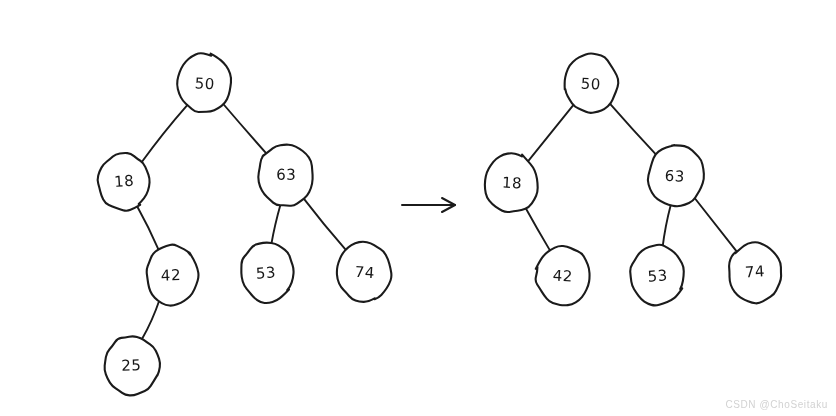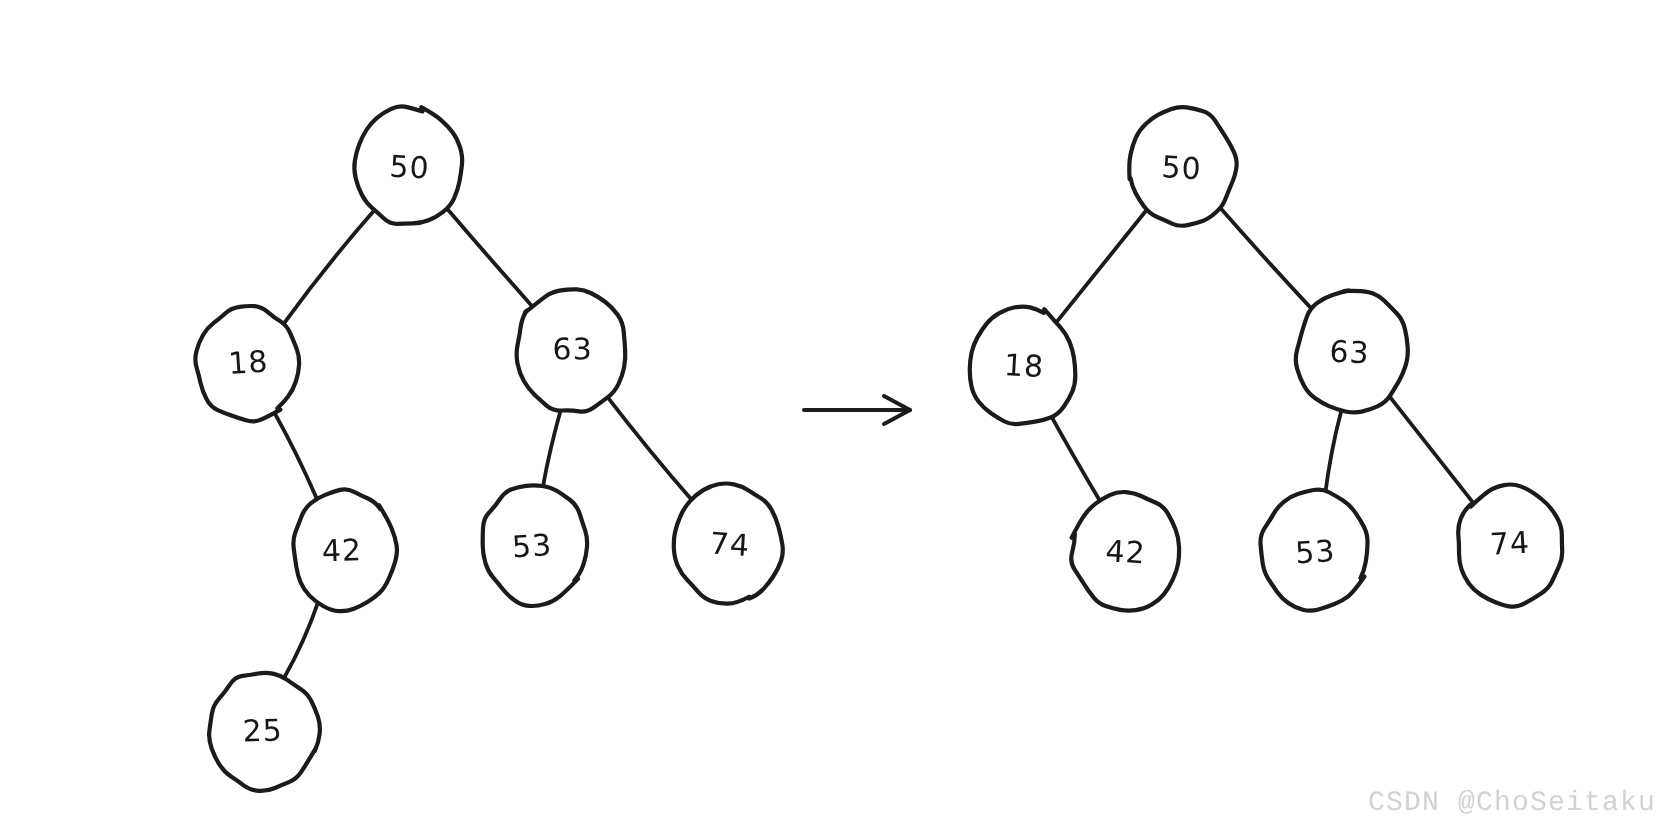--- a/index.html
+++ b/index.html
@@ -46,22 +46,22 @@
     stroke: #1b1b1b;
     stroke-width: 2;
     fill: none;
     stroke-linecap: round;
     stroke-linejoin: round;
   }
   .watermark {
     position: absolute;
     right: 8px;
     bottom: 6px;
-    font-family: Liberation Mono, monospace;
-    font-size: 14px;
+    font-family: Liberation Sans, sans-serif;
+    font-size: 10px;
     color: #d2d2d2;
     letter-spacing: 0.6px;
     white-space: nowrap;
     user-select: none;
   }
 </style>
 </head>
 <body>
 
 <svg id="canvas" viewBox="0 0 836 416">

